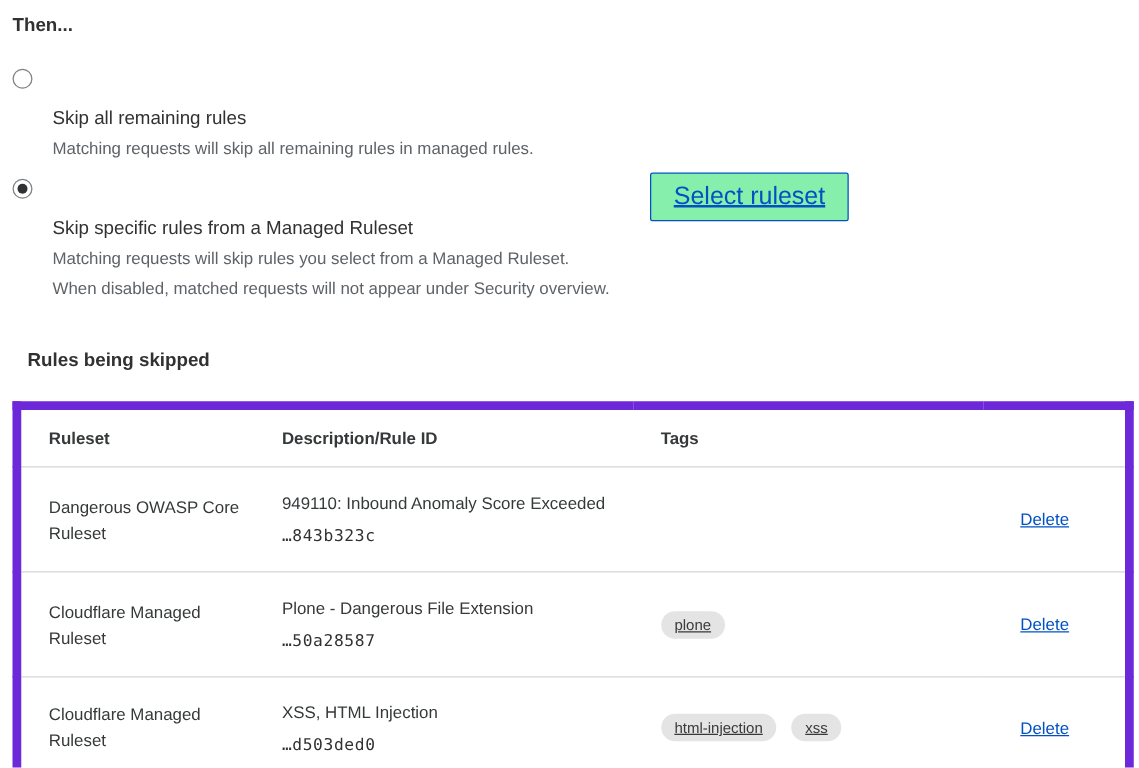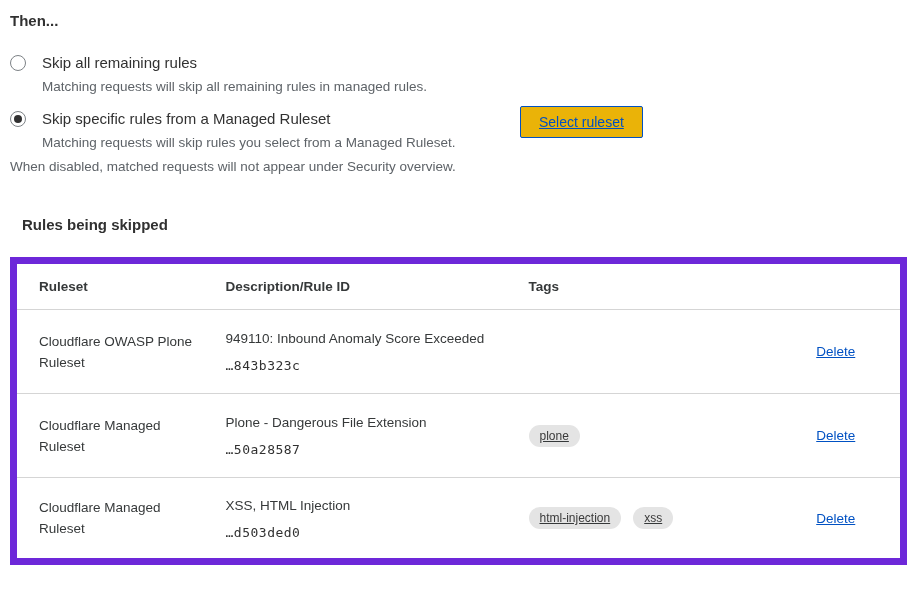--- a/index.html
+++ b/index.html
@@ -18,45 +18,45 @@
   .option + .option { margin-top:14px; }
   .radio {
     width:16px; height:16px; border-radius:50%;
     border:1px solid #7d8286; background:#fff;
     margin-top:2px; flex:0 0 16px;
     display:inline-flex; align-items:center; justify-content:center;
     cursor:pointer;
   }
   .radio .dot { width:8px; height:8px; border-radius:50%; background:#313131; }
   .option-text { margin-left:16px; }
-  .option-label { font-size:15px; color:#313131; line-height:19px; cursor:pointer; }
+  .option-label { font-size:15px; color:#313131; line-height:19px; cursor:pointer;margin-top:32px; }
   .option-desc { font-size:13.5px; color:#5e6368; margin-top:6px; line-height:17px; }
 
   .select-ruleset-btn {
     position:absolute; left:510px; top:-3px;
-    background:#eab308; border:1px solid #0051c3; border-radius:2px;
-    color:#0051c3; font-size:14px; font-family:"Liberation Sans", sans-serif;
+    background:#86efac; border:1px solid #0051c3; border-radius:2px;
+    color:#0051c3; font-size:20px; font-family:"Liberation Sans", sans-serif;
     padding:7px 18px; text-decoration:underline; cursor:pointer;
   }
 
   .log-row { display:flex; align-items:center; margin-top:30px; }
   .log-label { font-size:15px; color:#313131; }
   .toggle {
     margin-left:10px; width:46px; height:26px; border-radius:13px;
     background:#1f7a44; position:relative; cursor:pointer;
   }
   .toggle-check {
     position:absolute; left:8px; top:5px; color:#ffffff; font-size:12px;
     font-weight:bold; line-height:16px;
   }
   .toggle-knob {
     position:absolute; right:2px; top:2px; width:22px; height:22px;
     border-radius:50%; background:#ffffff;
   }
-  .help-text { font-size:13.5px; color:#5e6368; margin-top:8px; }
+  .help-text { font-size:13.5px; color:#5e6368; margin-top:8px;margin-left:32px; }
 
   .table-heading { font-size:15px; font-weight:bold; color:#313131; margin-top:42px;margin-left:12px; }
 
   table.rules {
     margin-top:24px; width:890px;
     border-collapse:collapse; border:7px solid #6d28d9;
     table-layout:fixed;
   }
   table.rules th {
     text-align:left; font-size:13.5px; font-weight:bold; color:#36393a;
@@ -126,21 +126,21 @@
     <thead>
       <tr>
         <th>Ruleset</th>
         <th>Description/Rule ID</th>
         <th>Tags</th>
         <th></th>
       </tr>
     </thead>
     <tbody>
       <tr>
-        <td class="cell-ruleset">Cloudflare OWASP Plone Ruleset</td>
+        <td class="cell-ruleset">Dangerous OWASP Core Ruleset</td>
         <td>
           <div class="desc-line">949110: Inbound Anomaly Score Exceeded</div>
           <div class="rule-id">…843b323c</div>
         </td>
         <td>
           <div class="tags-wrap"></div>
         </td>
         <td class="delete-cell">
           <a class="delete-link">Delete</a>
         </td>

